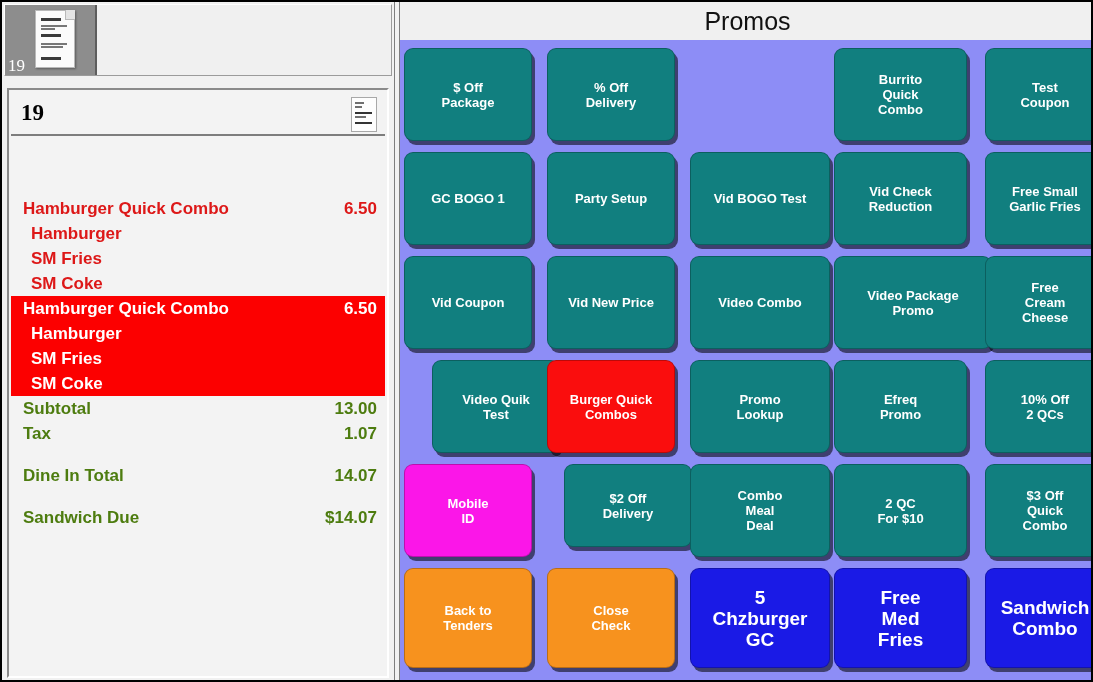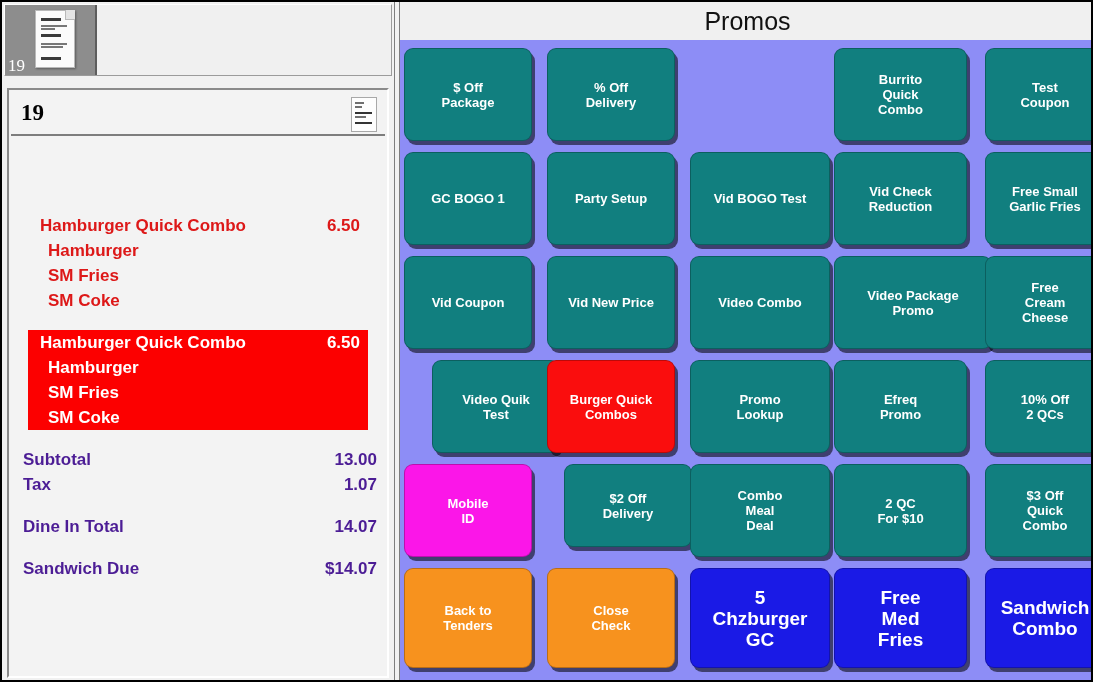--- a/index.html
+++ b/index.html
@@ -149,21 +149,21 @@
   #check-body {
     position: absolute;
     left: 2px; top: 48px;
     right: 2px; bottom: 2px;
     background: #f3f3f3;
     overflow: hidden;
   }
 
   .order-group {
     padding: 0;
-    margin: 17px;
+    margin: 0;
   }
   .order-group.highlighted {
     background: #fc0000;
   }
   .order-line {
     position: relative;
     height: 25px;
     font-size: 17px;
     font-weight: bold;
     color: #dd1818;
@@ -182,21 +182,21 @@
     right: 8px;
     top: 3px;
   }
 
   .totals { margin-top: 0; }
   .total-line {
     position: relative;
     height: 25px;
     font-size: 17px;
     font-weight: bold;
-    color: #4c1d95;
+    color: #4d7c0f;
     white-space: nowrap;
   }
   .total-line .nm { position: absolute; left: 12px; top: 3px; }
   .total-line .amt { position: absolute; right: 8px; top: 3px; }
   .spacer-sm { height: 17px; }
 
   
   #pane-divider {
     position: absolute;
     left: 392px; top: 0;

